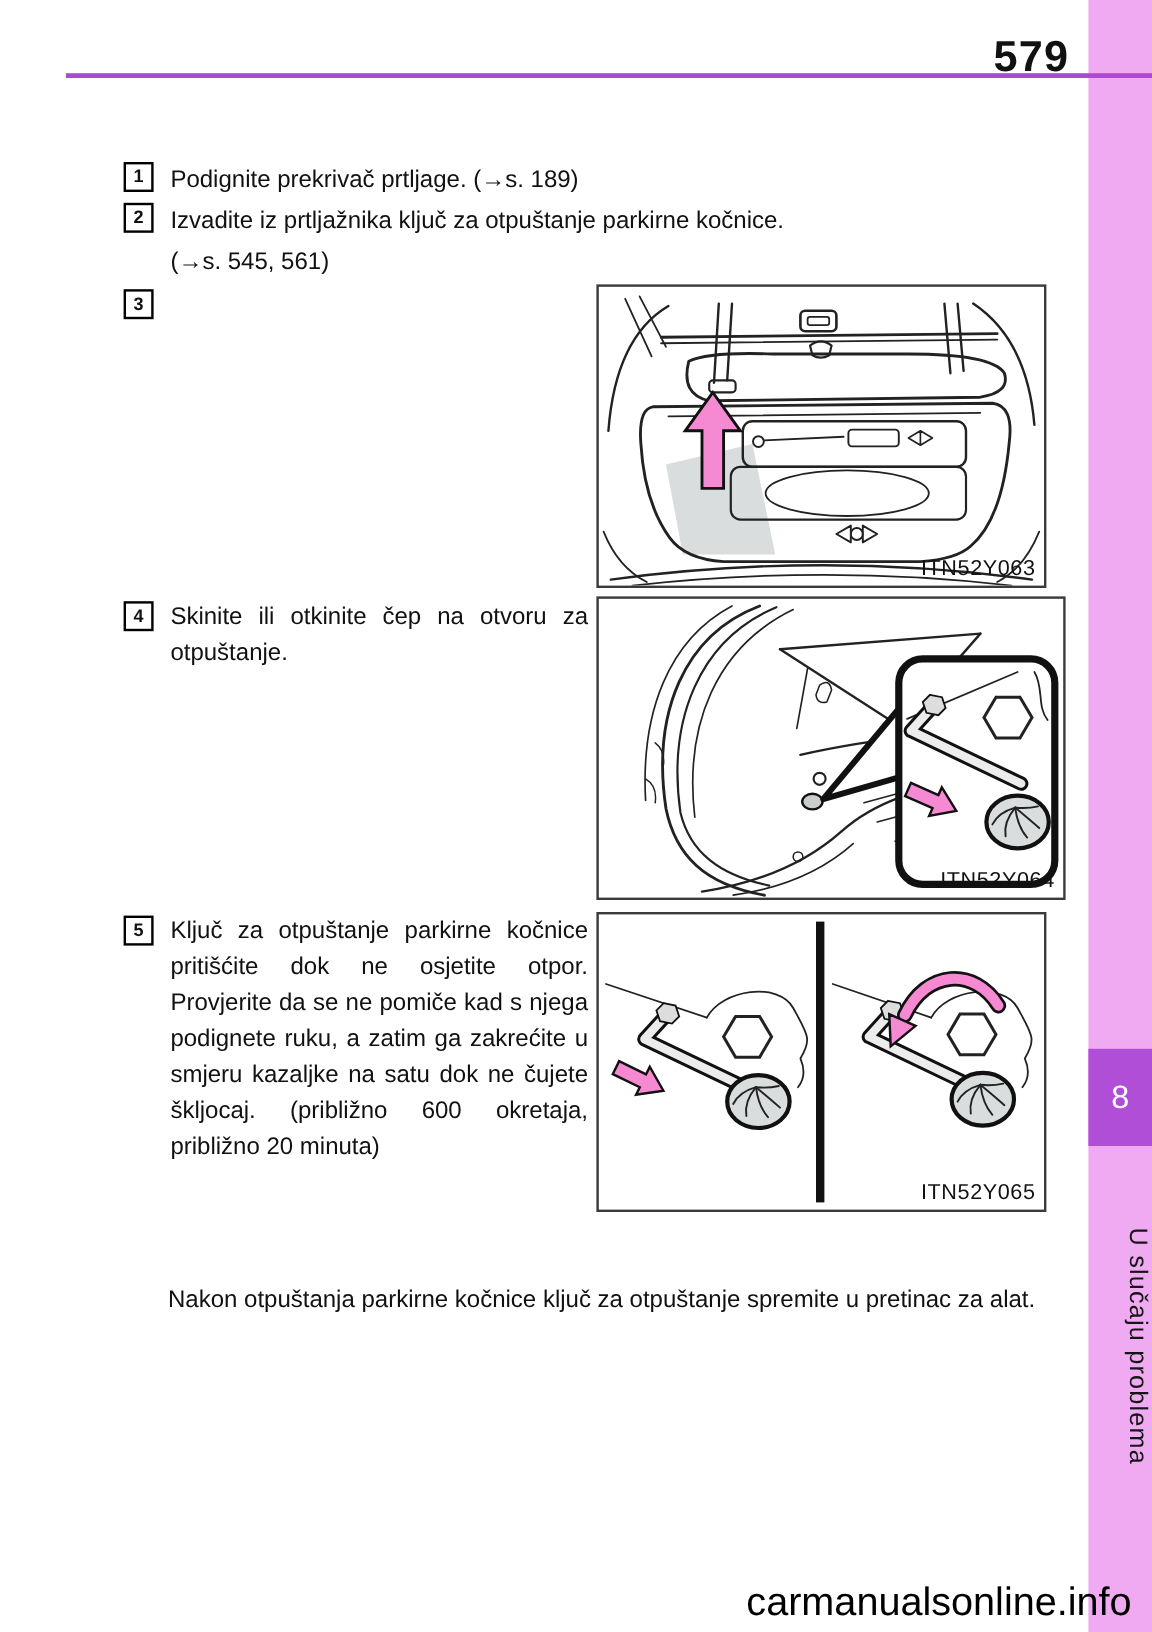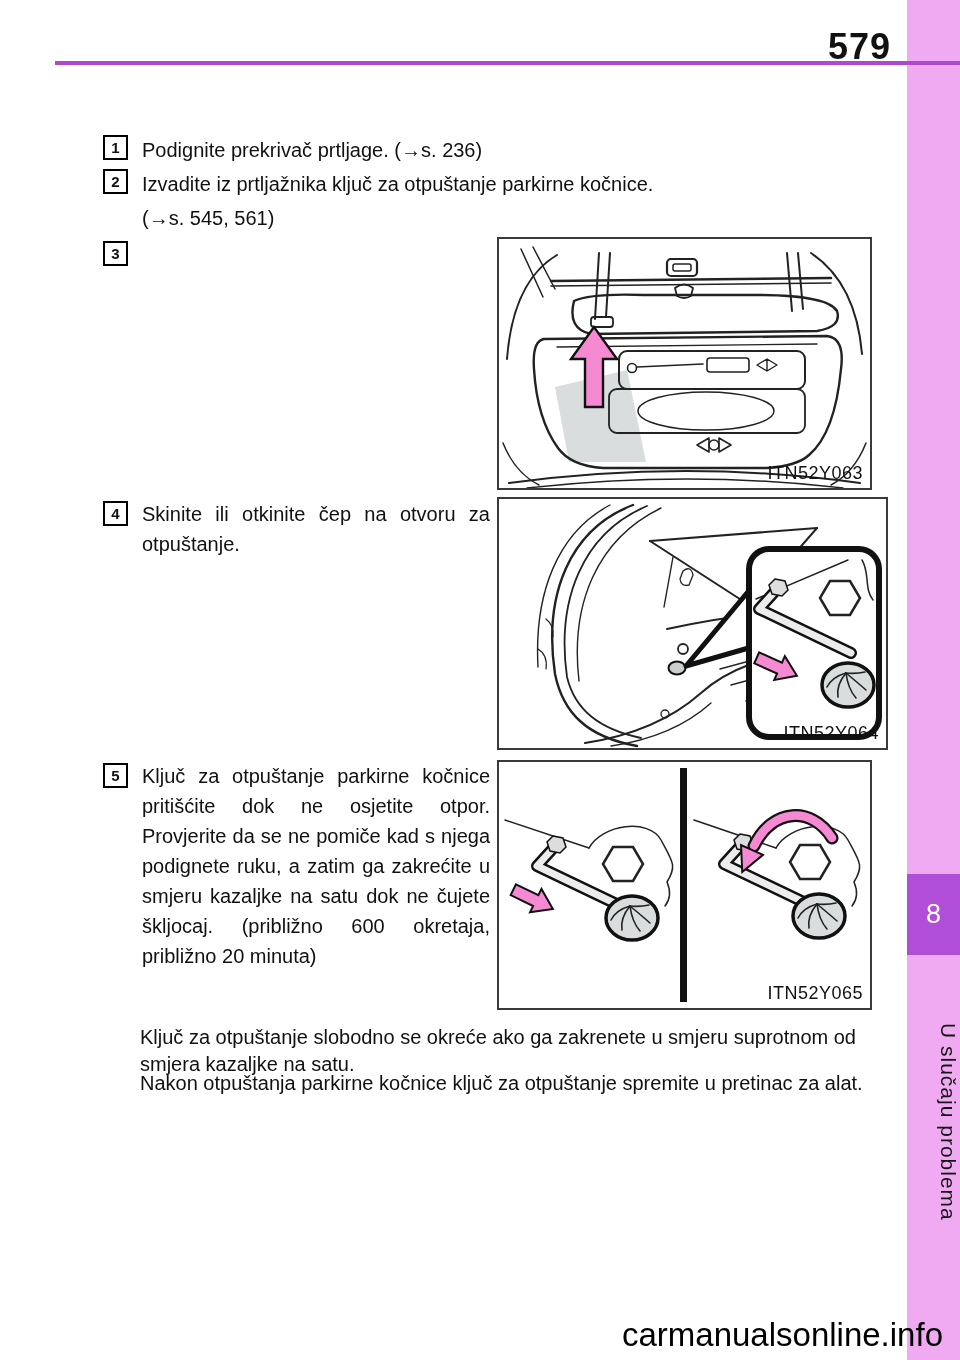--- a/index.html
+++ b/index.html
@@ -80,21 +80,21 @@
 
   <div class="page-number">579</div>
   <div class="header-rule"></div>
 
 
   <div class="step" style="top:133px;">
     <div class="num-box">
         <span>1</span>
       </div>
     <div class="txt">
-        <div class="ln">Podignite prekrivač prtljage. (→s. 236)</div>
+        <div class="ln">Podignite prekrivač prtljage. (→s. 189)</div>
       </div>
   </div>
 
   <div class="step" style="top:167px;">
     <div class="num-box">
         <span>2</span>
       </div>
     <div class="txt">
       <div class="ln">Izvadite iz prtljažnika ključ za otpuštanje parkirne kočnice.</div>
       <div class="ln">(→s. 545, 561)</div>
@@ -236,18 +236,17 @@
           <path d="M146,76 C126,44 86,46 68,84" stroke="#f58ad3" stroke-width="8.5" fill="none" stroke-linecap="round"></path>
           <g transform="translate(66,88) rotate(114)">
             <polygon points="0,-12 24,0 0,12" fill="#f58ad3" stroke="#111" stroke-width="2"></polygon>
           </g>
         </g>
       </g>
     </svg>
     <span class="fig-label">ITN52Y065</span>
   </div>
 
-  <div class="note" id="note1">Ključ za otpuštanje slobodno se okreće ako ga zakrenete u smjeru suprotnom od smjera kazaljke na satu.</div>
   <div class="note" id="note2">Nakon otpuštanja parkirne kočnice ključ za otpuštanje spremite u pretinac za alat.</div>
 
   <div class="watermark">carmanualsonline.info</div>
 
 </div>
 
 </body></html>

